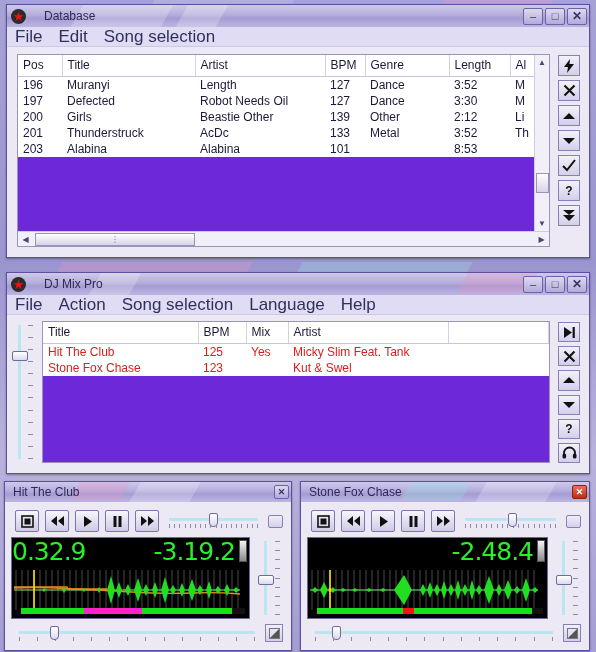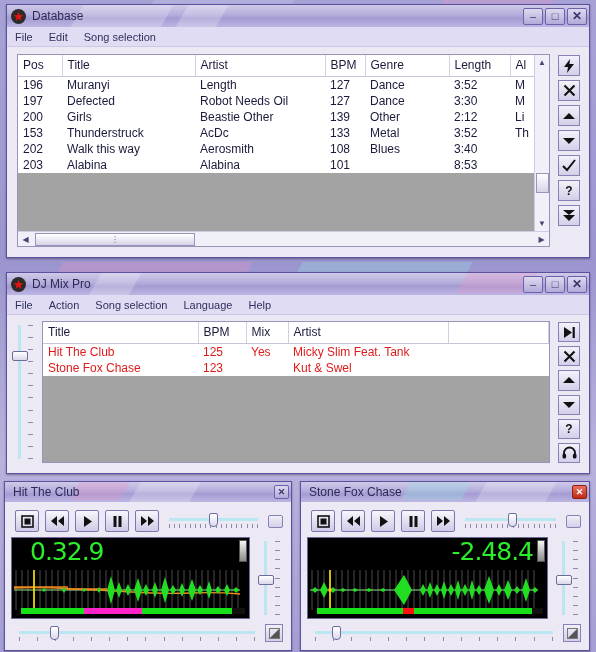--- a/index.html
+++ b/index.html
@@ -53,21 +53,21 @@
   }
   .app-icon {
     width: 15px; height: 15px; flex: 0 0 15px;
     border-radius: 50%;
     background: #2b2b2b;
     display: flex; align-items: center; justify-content: center;
     color: #ee1111; font-size: 13px; line-height: 1;
     position: relative; z-index: 2;
   }
   .win-title {
-    margin-left: 6px;
+    margin-left: 18px;
     font-size: 12px;
     color: #2c2a55;
     white-space: nowrap;
     position: relative; z-index: 2;
   }
   .tb-buttons { margin-left: auto; display: flex; gap: 2px; position: relative; z-index: 2; }
   .tb-btn {
     width: 20px; height: 17px;
     background: linear-gradient(180deg,#ded9ef,#b3abd8);
     border: 1px solid #6b62ab;
@@ -84,33 +84,33 @@
   }
 
   .menubar {
     height: 20px;
     background: #dfdcf3;
     display: flex; align-items: center;
     padding-left: 8px;
     gap: 16px;
     border-bottom: 1px solid #ccc8e6;
   }
-  .menu-item { font-size: 11px; color: #30305c; cursor: pointer; white-space: nowrap; }
+  .menu-item { font-size: 17px; color: #30305c; cursor: pointer; white-space: nowrap; }
 
   .win-body {
     background: #ece9f5;
     padding: 6px;
     display: flex;
     gap: 5px;
   }
 
   
   .grid-wrap {
     flex: 1 1 auto;
-    background: #a3a3a3;
+    background: #6d28d9;
     border: 1px solid #9a94bb;
     display: flex; flex-direction: column;
     overflow: hidden;
     position: relative;
   }
   table.grid { border-collapse: collapse; width: 100%; table-layout: fixed; }
   table.grid th {
     font-weight: normal;
     font-size: 12px;
     color: #1a1a3a;
@@ -270,21 +270,21 @@
     border: 1px solid #6e6898;
     position: relative;
     overflow: hidden;
   }
   .wave .time-left, .wave .time-right {
     position: absolute; top: 1px;
     font-family: "DejaVu Sans", sans-serif;
     font-size: 25px; color: #2bef2b; line-height: 1;
     letter-spacing: -1px;
   }
-  .wave .time-left { left: 18px; }
+  .wave .time-left { left: 0; }
   .wave .time-right { right: 14px; }
   .wave .scroll-ind {
     position: absolute; top: 2px; right: 2px;
     width: 8px; height: 22px;
     background: linear-gradient(180deg,#f5f5f5,#8a8a8a);
     border: 1px solid #555;
   }
   .wave .progress {
     position: absolute; left: 9px; right: 4px; bottom: 4px; height: 6px;
     background: #111;
@@ -393,36 +393,27 @@
             <tr>
               <td>200</td>
               <td>Girls</td>
               <td>Beastie Other</td>
               <td>139</td>
               <td>Other</td>
               <td>2:12</td>
               <td>Li</td>
             </tr>
             <tr>
-              <td>153</td>
+              <td>201</td>
               <td>Thunderstruck</td>
               <td>AcDc</td>
               <td>133</td>
               <td>Metal</td>
               <td>3:52</td>
               <td>Th</td>
-            </tr>
-            <tr>
-              <td>202</td>
-              <td>Walk this way</td>
-              <td>Aerosmith</td>
-              <td>108</td>
-              <td>Blues</td>
-              <td>3:40</td>
-              <td></td>
             </tr>
             <tr>
               <td>203</td>
               <td>Alabina</td>
               <td>Alabina</td>
               <td>101</td>
               <td></td>
               <td>8:53</td>
               <td></td>
             </tr>
@@ -656,20 +647,21 @@
             <i></i>
         </div>
         <div class="knob" style="left:45%;"></div>
       </div>
       <div class="mini-btn"></div>
     </div>
 
     <div class="wave-row">
       <div class="wave">
         <div class="time-left">0.32.9</div>
+        <div class="time-right">-3.19.2</div>
         <div class="scroll-ind"></div>
         <svg width="230" height="44" viewBox="0 0 230 44">
           <g stroke="#4a4a4a" stroke-width="1">
             <path d="M4 2V42 M10 2V42 M16 2V42 M22 2V42 M28 2V42 M34 2V42 M40 2V42 M46 2V42 M52 2V42 M58 2V42 M64 2V42 M70 2V42 M76 2V42 M82 2V42 M88 2V42 M94 2V42 M100 2V42 M106 2V42 M112 2V42 M118 2V42 M124 2V42 M130 2V42 M136 2V42 M142 2V42 M148 2V42 M154 2V42 M160 2V42 M166 2V42 M172 2V42 M178 2V42 M184 2V42 M190 2V42 M196 2V42 M202 2V42 M208 2V42 M214 2V42 M220 2V42 M226 2V42"></path>
           </g>
           <path d="M2 22 L228 22" stroke="#8fe58f" stroke-width="1"></path>
           <path d="M2 20 Q30 19 60 21 Q90 22 120 24 Q150 26 180 25 Q205 24 228 26" stroke="#f08a20" stroke-width="1.3" fill="none"></path>
           <path d="M2 19 L55 19 L56 21 L95 21" stroke="#f08a20" stroke-width="1.3" fill="none"></path>
           <g fill="#22dd22">
             <polygon points="95,22 99,8 103,22 99,36"></polygon>

